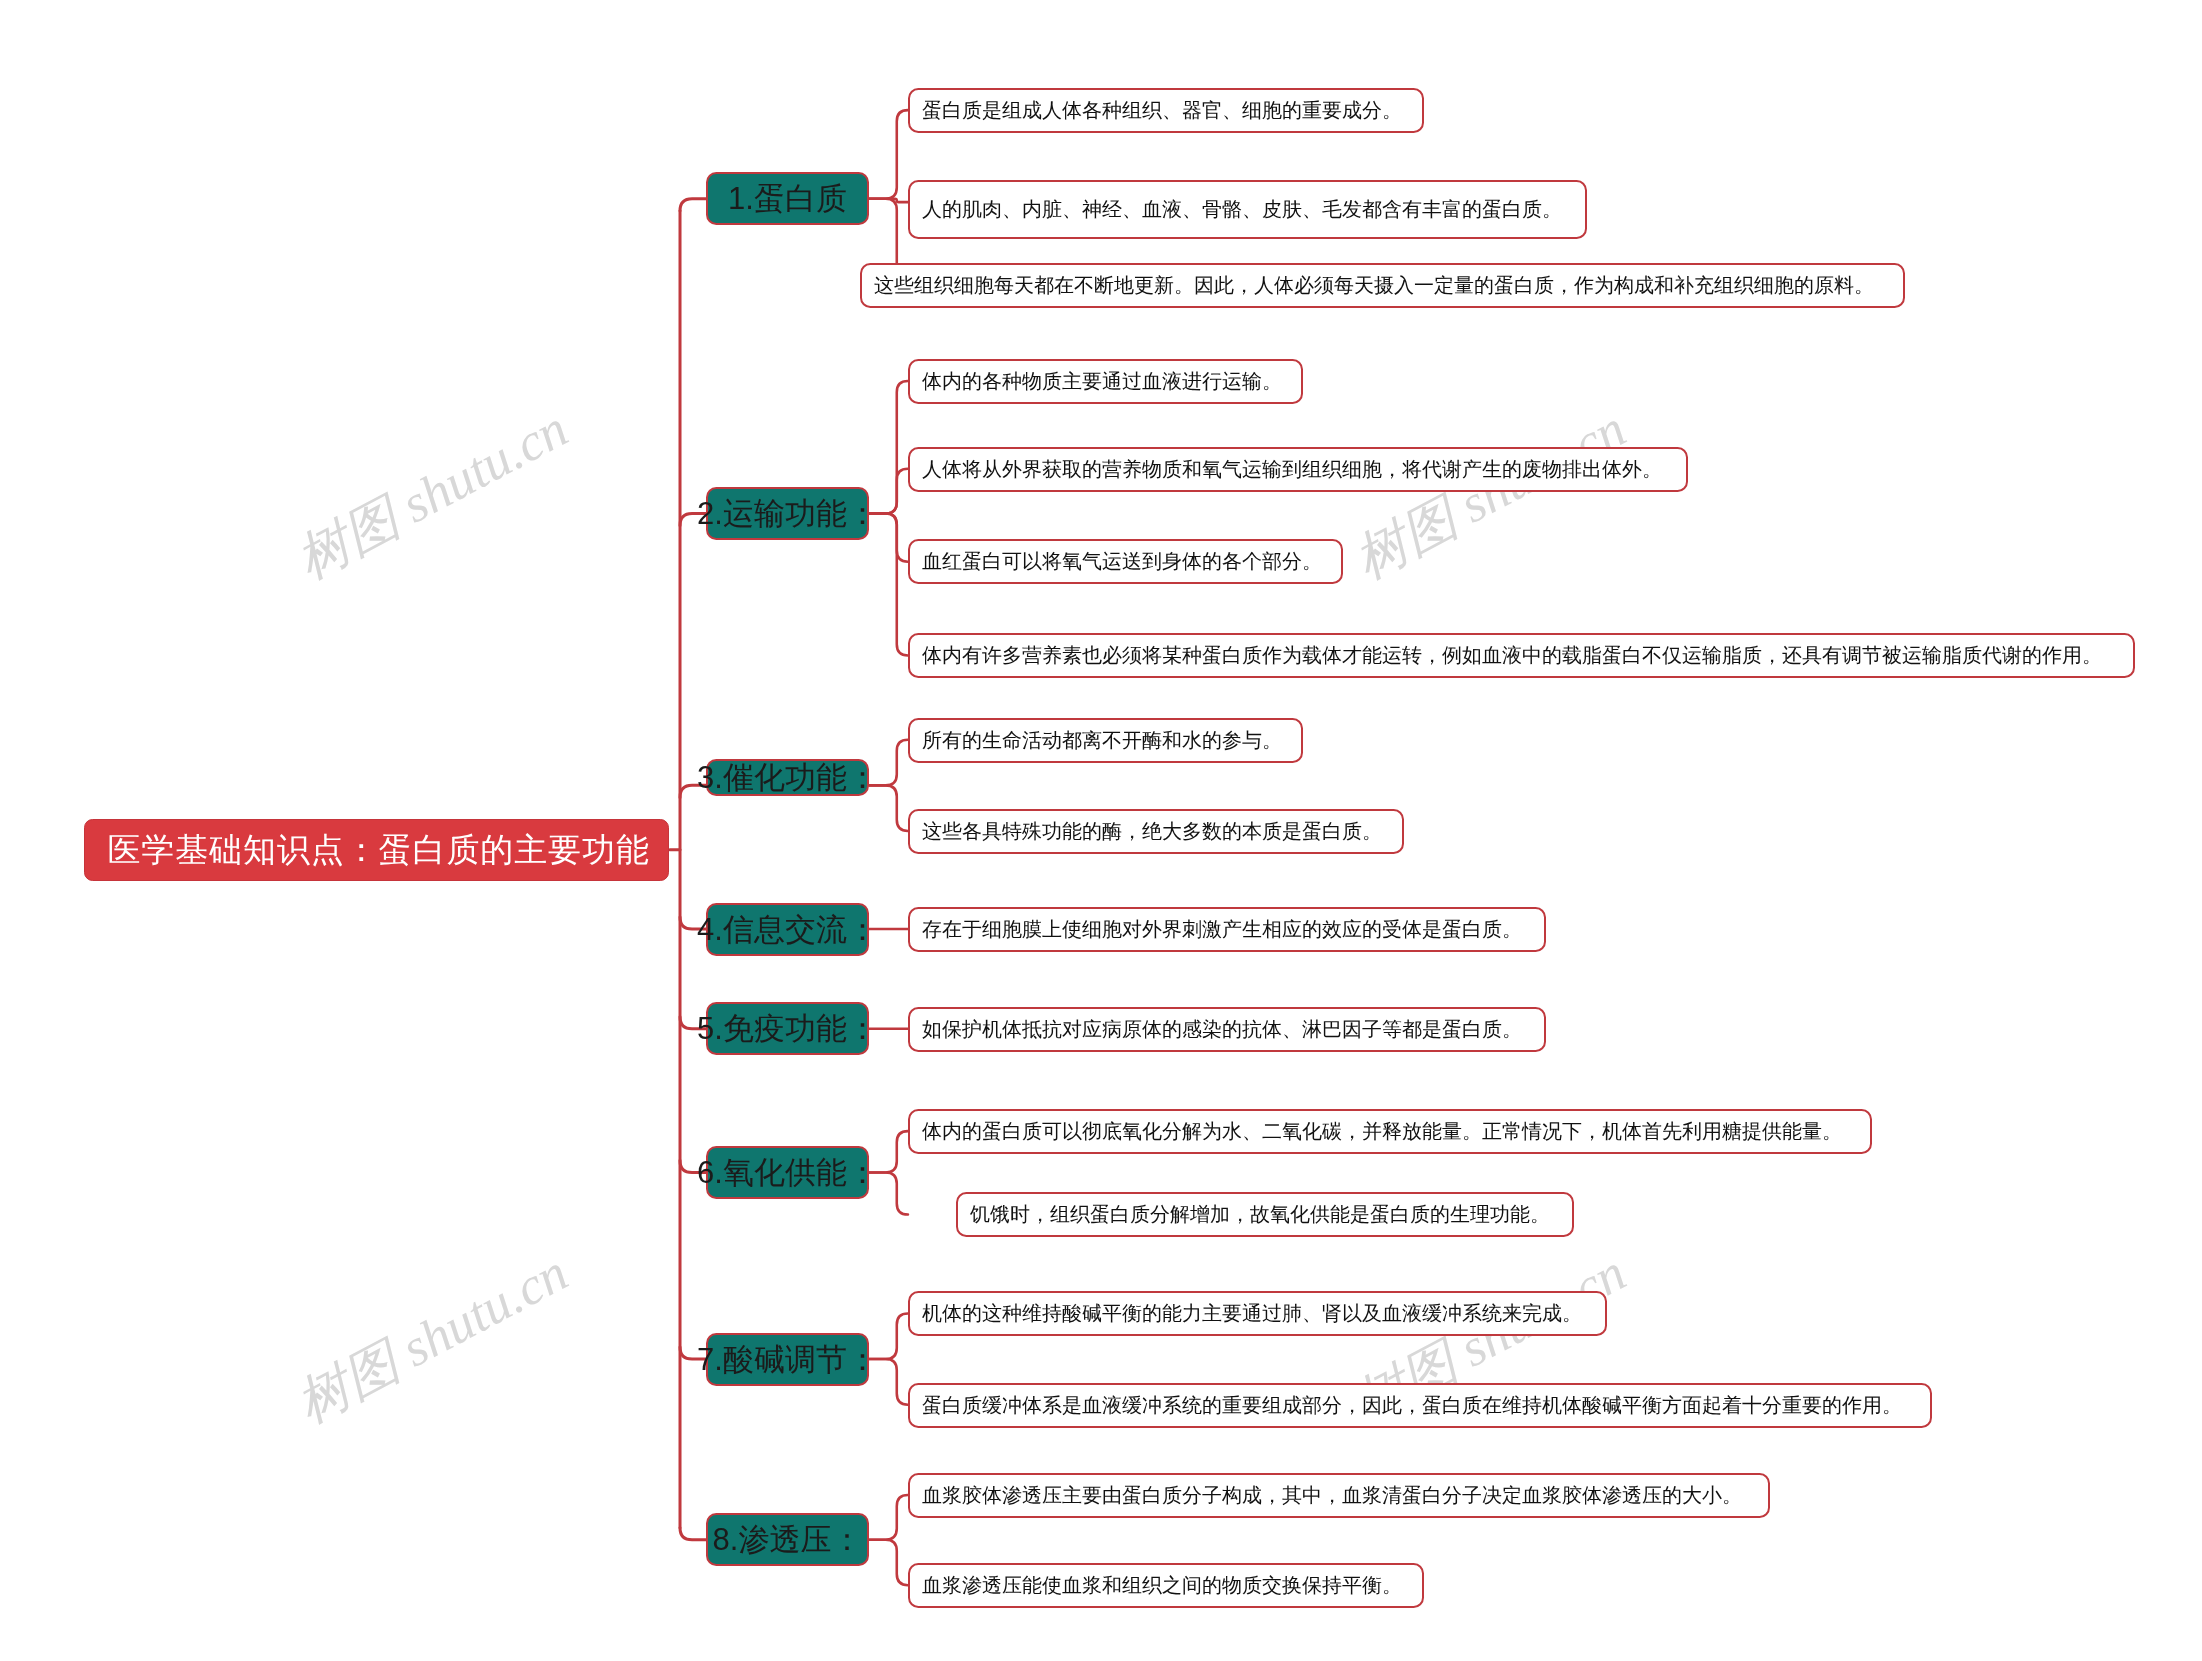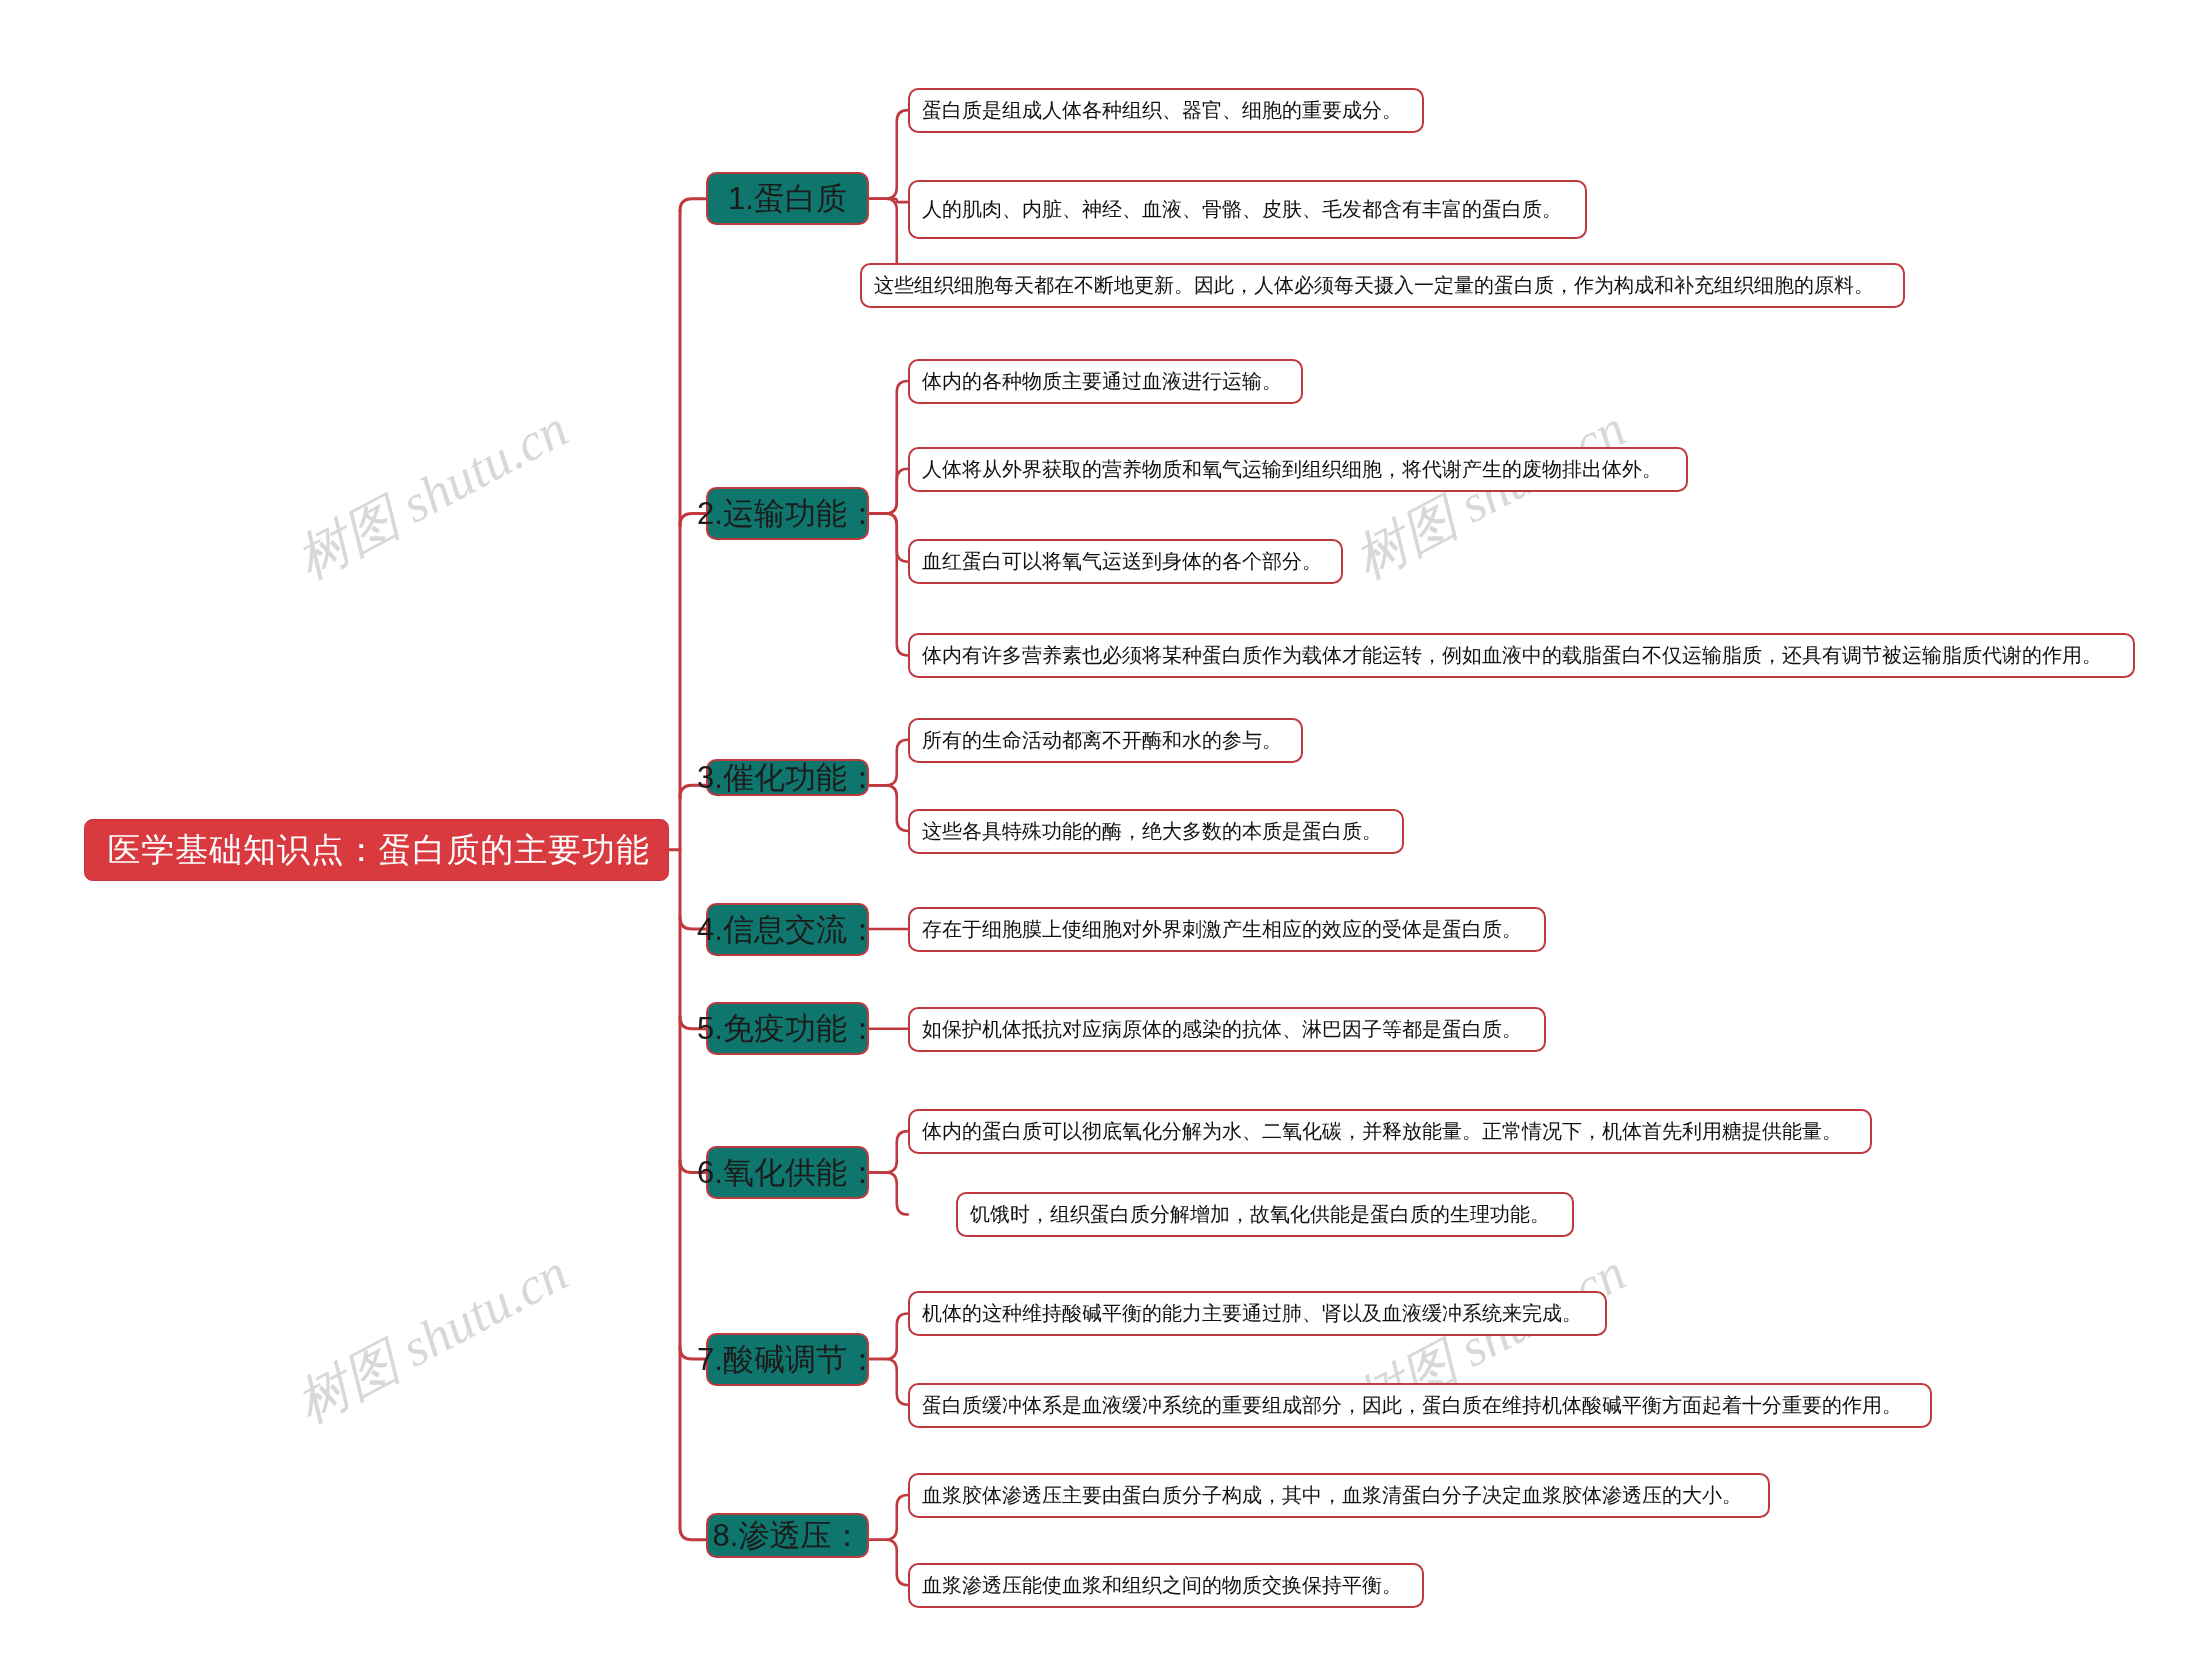--- a/index.html
+++ b/index.html
@@ -196,21 +196,21 @@
     </div>
     <div class="node node-branch" style="left: 706px; top: 1333px; width: 163px; height: 53px;">
       <span>7.酸碱调节：</span>
     </div>
     <div class="node node-leaf" style="left: 908px; top: 1291px; width: 699px; height: 45px;">
       <span>机体的这种维持酸碱平衡的能力主要通过肺、肾以及血液缓冲系统来完成。</span>
     </div>
     <div class="node node-leaf" style="left: 908px; top: 1383px; width: 1024px; height: 45px;">
       <span>蛋白质缓冲体系是血液缓冲系统的重要组成部分，因此，蛋白质在维持机体酸碱平衡方面起着十分重要的作用。</span>
     </div>
-    <div class="node node-branch" style="left: 706px; top: 1513px; width: 163px; height: 45px;">
+    <div class="node node-branch" style="left: 706px; top: 1513px; width: 163px; height: 53px;">
       <span>8.渗透压：</span>
     </div>
     <div class="node node-leaf" style="left: 908px; top: 1473px; width: 862px; height: 45px;">
       <span>血浆胶体渗透压主要由蛋白质分子构成，其中，血浆清蛋白分子决定血浆胶体渗透压的大小。</span>
     </div>
     <div class="node node-leaf" style="left: 908px; top: 1563px; width: 516px; height: 45px;">
       <span>血浆渗透压能使血浆和组织之间的物质交换保持平衡。</span>
     </div>
   </div>
 

